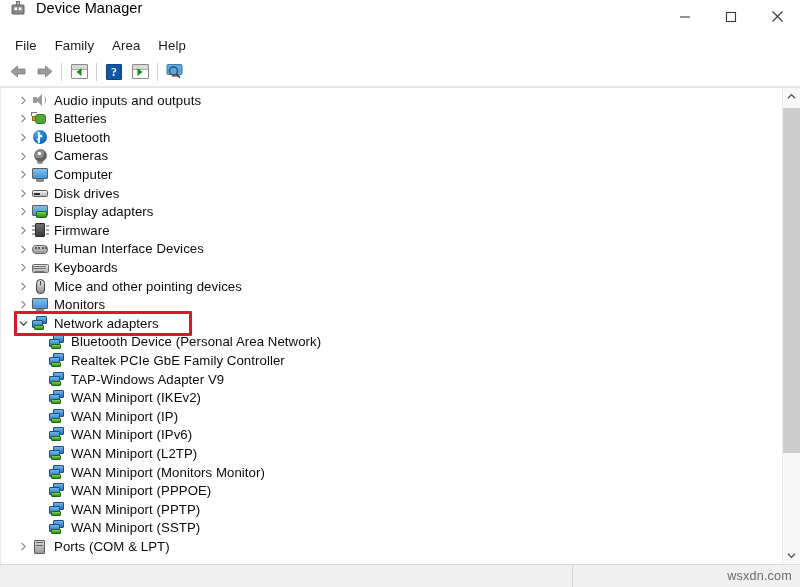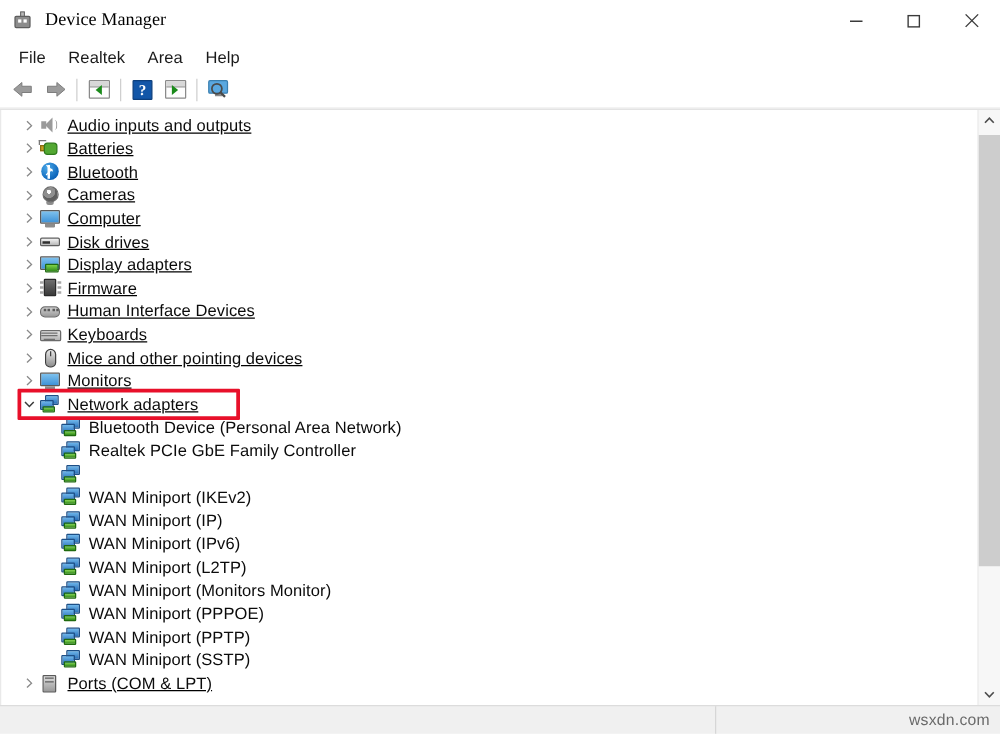--- a/index.html
+++ b/index.html
@@ -25,24 +25,22 @@
     background: #ffffff;
     display: flex;
     flex-direction: column;
   }
 
   
   .titlebar {
     height: 33px;
     background: #ffffff;
     display: flex;
-    align-items: center;
     flex: 0 0 auto;
     position: relative;
-    font-family: Liberation Serif, serif;
   }
   .app-icon {
     width: 18px; height: 18px;
     margin-left: 9px;
     margin-right: 9px;
     position: relative;
     flex: 0 0 auto;
   }
   .title-text {
     font-size: 14.5px;
@@ -197,21 +195,21 @@
     height: 16px;
     margin-right: 5px;
     position: relative;
   }
   .row-label {
     font-size: 13.2px;
     color: #0b0b0b;
     letter-spacing: 0.08px;
     line-height: 1;
   }
-  .lvl0 { padding-left: 14px; text-decoration: underline; }
+  .lvl0 { padding-left: 14px; }
   .lvl1 { padding-left: 47px; }
 
   
   .highlight-box {
     position: absolute;
     border: 3px solid #e8102a;
     border-radius: 1px;
     box-sizing: border-box;
     pointer-events: none;
   }
@@ -480,21 +478,21 @@
         <svg width="13" height="13" viewBox="0 0 13 13">
           <line x1="1.5" y1="1.5" x2="11.5" y2="11.5" stroke="#3a3a3a" stroke-width="1.1"></line>
           <line x1="11.5" y1="1.5" x2="1.5" y2="11.5" stroke="#3a3a3a" stroke-width="1.1"></line>
         </svg>
       </div>
     </div>
   </div>
 
   <div class="menubar">
     <div class="menu-item">File</div>
-    <div class="menu-item">Realtek</div>
+    <div class="menu-item">Family</div>
     <div class="menu-item">Area</div>
     <div class="menu-item">Help</div>
   </div>
 
   <div class="toolbar">
     <div class="tb-btn">
       <svg class="arrow-ico" viewBox="0 0 19 15">
         <path d="M8.5 2 L2 7.5 L8.5 13 L8.5 10 L16 10 L16 5 L8.5 5 Z" fill="#9b9b9b" stroke="#7d7d7d" stroke-width="0.8" stroke-linejoin="round"></path>
       </svg>
     </div>
@@ -656,20 +654,21 @@
         <div class="row lvl1">
           <span class="row-icon"><span class="ic ic-net"><span class="back"></span><span class="front"></span><span class="green"></span></span></span>
           <span class="row-label">Bluetooth Device (Personal Area Network)</span>
         </div>
         <div class="row lvl1">
           <span class="row-icon"><span class="ic ic-net"><span class="back"></span><span class="front"></span><span class="green"></span></span></span>
           <span class="row-label">Realtek PCIe GbE Family Controller</span>
         </div>
         <div class="row lvl1">
           <span class="row-icon"><span class="ic ic-net"><span class="back"></span><span class="front"></span><span class="green"></span></span></span>
+          <span class="row-label">TAP-Windows Adapter V9</span>
         </div>
         <div class="row lvl1">
           <span class="row-icon"><span class="ic ic-net"><span class="back"></span><span class="front"></span><span class="green"></span></span></span>
           <span class="row-label">WAN Miniport (IKEv2)</span>
         </div>
         <div class="row lvl1">
           <span class="row-icon"><span class="ic ic-net"><span class="back"></span><span class="front"></span><span class="green"></span></span></span>
           <span class="row-label">WAN Miniport (IP)</span>
         </div>
         <div class="row lvl1">

